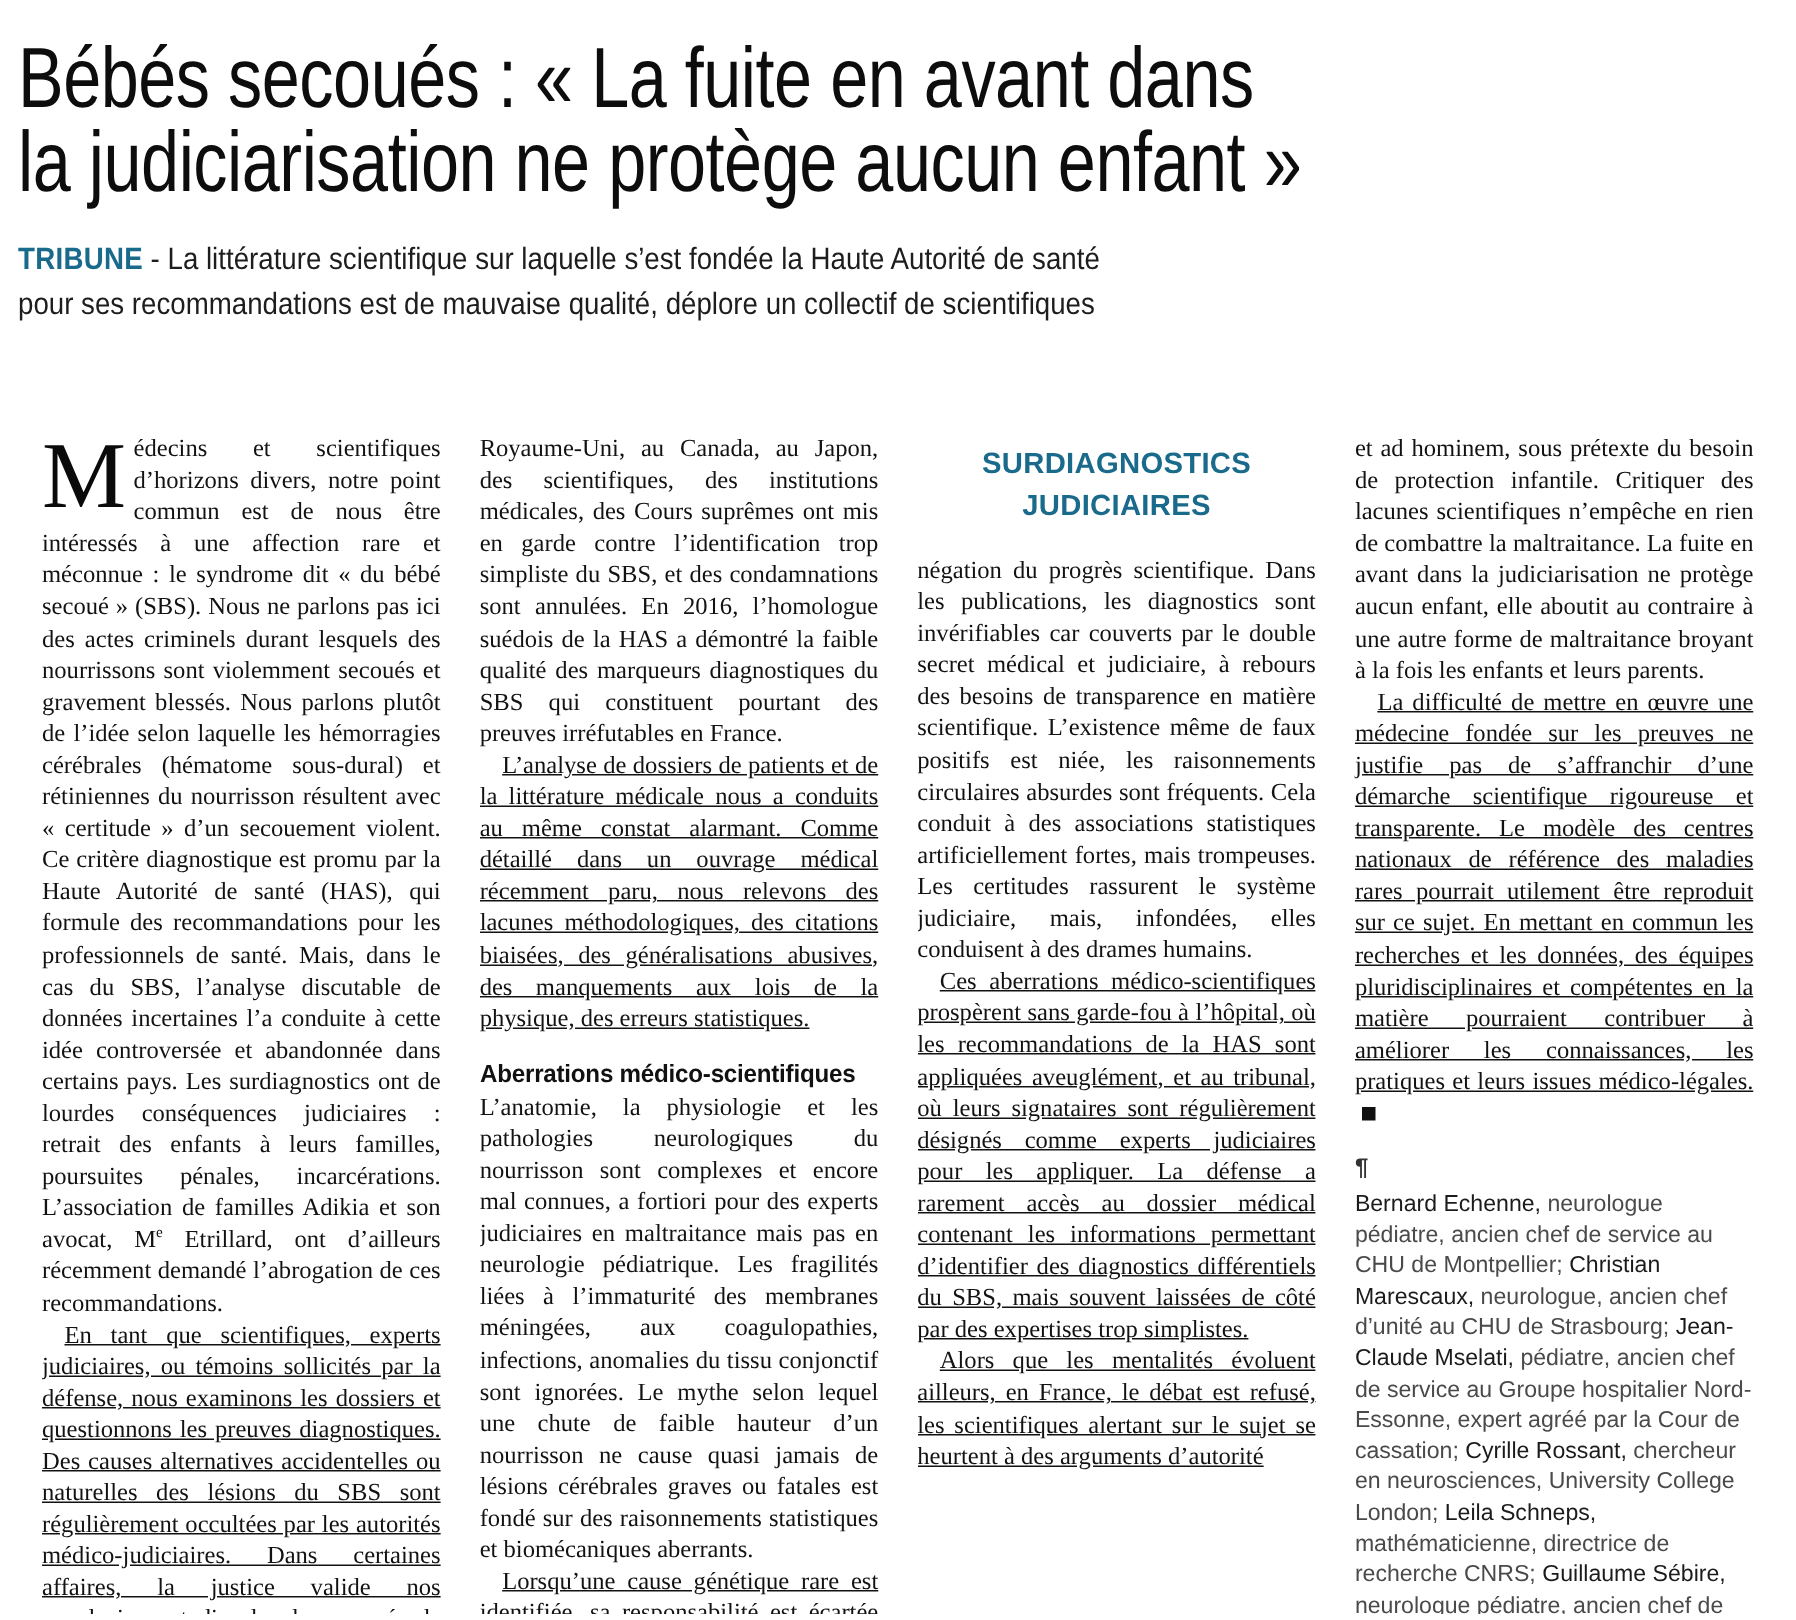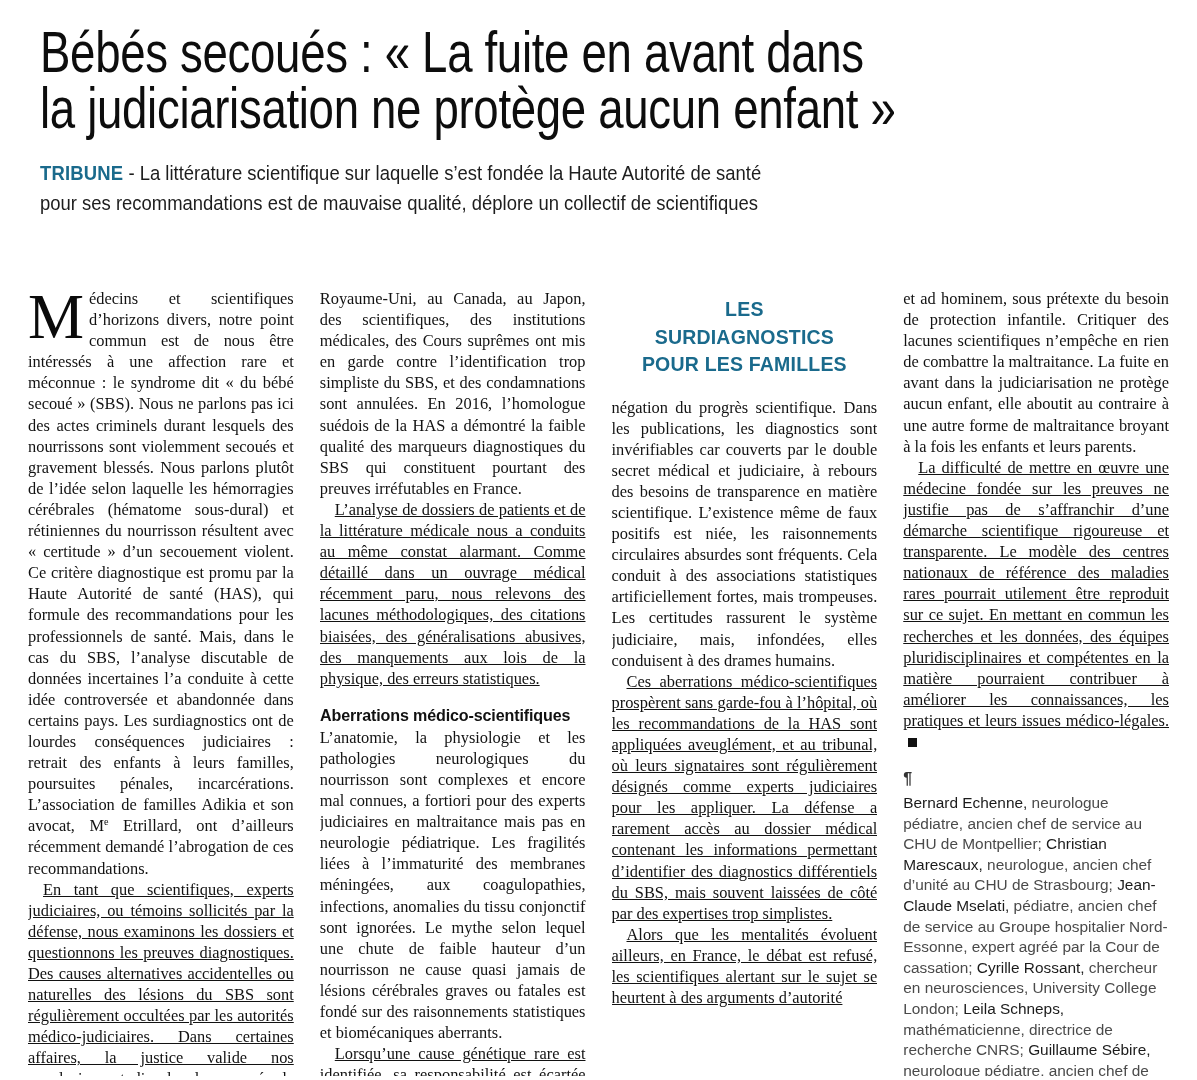--- a/index.html
+++ b/index.html
@@ -13,21 +13,21 @@
     overflow: hidden;
     font-family: "Liberation Serif", "DejaVu Serif", serif;
     color: #141414;
     -webkit-font-smoothing: antialiased;
   }
   .page {
     position: relative;
     width: 1197px;
     height: 1080px;
     box-sizing: border-box;
-    padding: 0 40px;
+    padding: 0 12px;
   }
 
   
   .headline {
     font-family: "Liberation Sans", "DejaVu Sans", sans-serif;
     font-weight: 400;
     font-size: 57px;
     line-height: 56px;
     letter-spacing: -0.4px;
     color: #0d0d0d;
@@ -178,23 +178,22 @@
     <div class="col">
       <p class="body-text noindent">Royaume-Uni, au Canada, au Japon, des scientifiques, des institutions médicales, des Cours suprêmes ont mis en garde contre l’identification trop simpliste du SBS, et des condamnations sont annulées. En 2016, l’homologue suédois de la HAS a démontré la faible qualité des marqueurs diagnostiques du SBS qui constituent pourtant des preuves irréfutables en France.</p>
       <p class="body-text">L’analyse de dossiers de patients et de la littérature médicale nous a conduits au même constat alarmant. Comme détaillé dans un ouvrage médical récemment paru, nous relevons des lacunes méthodologiques, des citations biaisées, des généralisations abusives, des manquements aux lois de la physique, des erreurs statistiques.</p>
       <h2 class="subhead">Aberrations médico-scientifiques</h2>
       <p class="body-text noindent">L’anatomie, la physiologie et les pathologies neurologiques du nourrisson sont complexes et encore mal connues, a fortiori pour des experts judiciaires en maltraitance mais pas en neurologie pédiatrique. Les fragilités liées à l’immaturité des membranes méningées, aux coagulopathies, infections, anomalies du tissu conjonctif sont ignorées. Le mythe selon lequel une chute de faible hauteur d’un nourrisson ne cause quasi jamais de lésions cérébrales graves ou fatales est fondé sur des raisonnements statistiques et biomécaniques aberrants.</p>
       <p class="body-text">Lorsqu’une cause génétique rare est identifiée, sa responsabilité est écartée au prétexte qu’elle est insuffisamment répertoriée. Affirmer l’impossibilité de ce qui vient d’être découvert est la</p>
     </div>
 
     <div class="col">
       <div class="pullquote">
-        <span class="pq-line">LES</span>
         <span class="pq-line">SURDIAGNOSTICS</span>
-        <span class="pq-line">POUR LES FAMILLES</span>
+        <span class="pq-line">JUDICIAIRES</span>
       </div>
       <p class="body-text noindent">négation du progrès scientifique. Dans les publications, les diagnostics sont invérifiables car couverts par le double secret médical et judiciaire, à rebours des besoins de transparence en matière scientifique. L’existence même de faux positifs est niée, les raisonnements circulaires absurdes sont fréquents. Cela conduit à des associations statistiques artificiellement fortes, mais trompeuses. Les certitudes rassurent le système judiciaire, mais, infondées, elles conduisent à des drames humains.</p>
       <p class="body-text">Ces aberrations médico-scientifiques prospèrent sans garde-fou à l’hôpital, où les recommandations de la HAS sont appliquées aveuglément, et au tribunal, où leurs signataires sont régulièrement désignés comme experts judiciaires pour les appliquer. La défense a rarement accès au dossier médical contenant les informations permettant d’identifier des diagnostics différentiels du SBS, mais souvent laissées de côté par des expertises trop simplistes.</p>
       <p class="body-text">Alors que les mentalités évoluent ailleurs, en France, le débat est refusé, les scientifiques alertant sur le sujet se heurtent à des arguments d’autorité</p>
     </div>
 
     <div class="col">
       <p class="body-text noindent">et ad hominem, sous prétexte du besoin de protection infantile. Critiquer des lacunes scientifiques n’empêche en rien de combattre la maltraitance. La fuite en avant dans la judiciarisation ne protège aucun enfant, elle aboutit au contraire à une autre forme de maltraitance broyant à la fois les enfants et leurs parents.</p>
       <p class="body-text"><span>La difficulté de mettre en œuvre une médecine fondée sur les preuves ne justifie pas de s’affranchir d’une démarche scientifique rigoureuse et transparente. Le modèle des centres nationaux de référence des maladies rares pourrait utilement être reproduit sur ce sujet. En mettant en commun les recherches et les données, des équipes pluridisciplinaires et compétentes en la matière pourraient contribuer à améliorer les connaissances, les pratiques et leurs issues médico-légales.</span><span class="endmark"></span></p>
 

